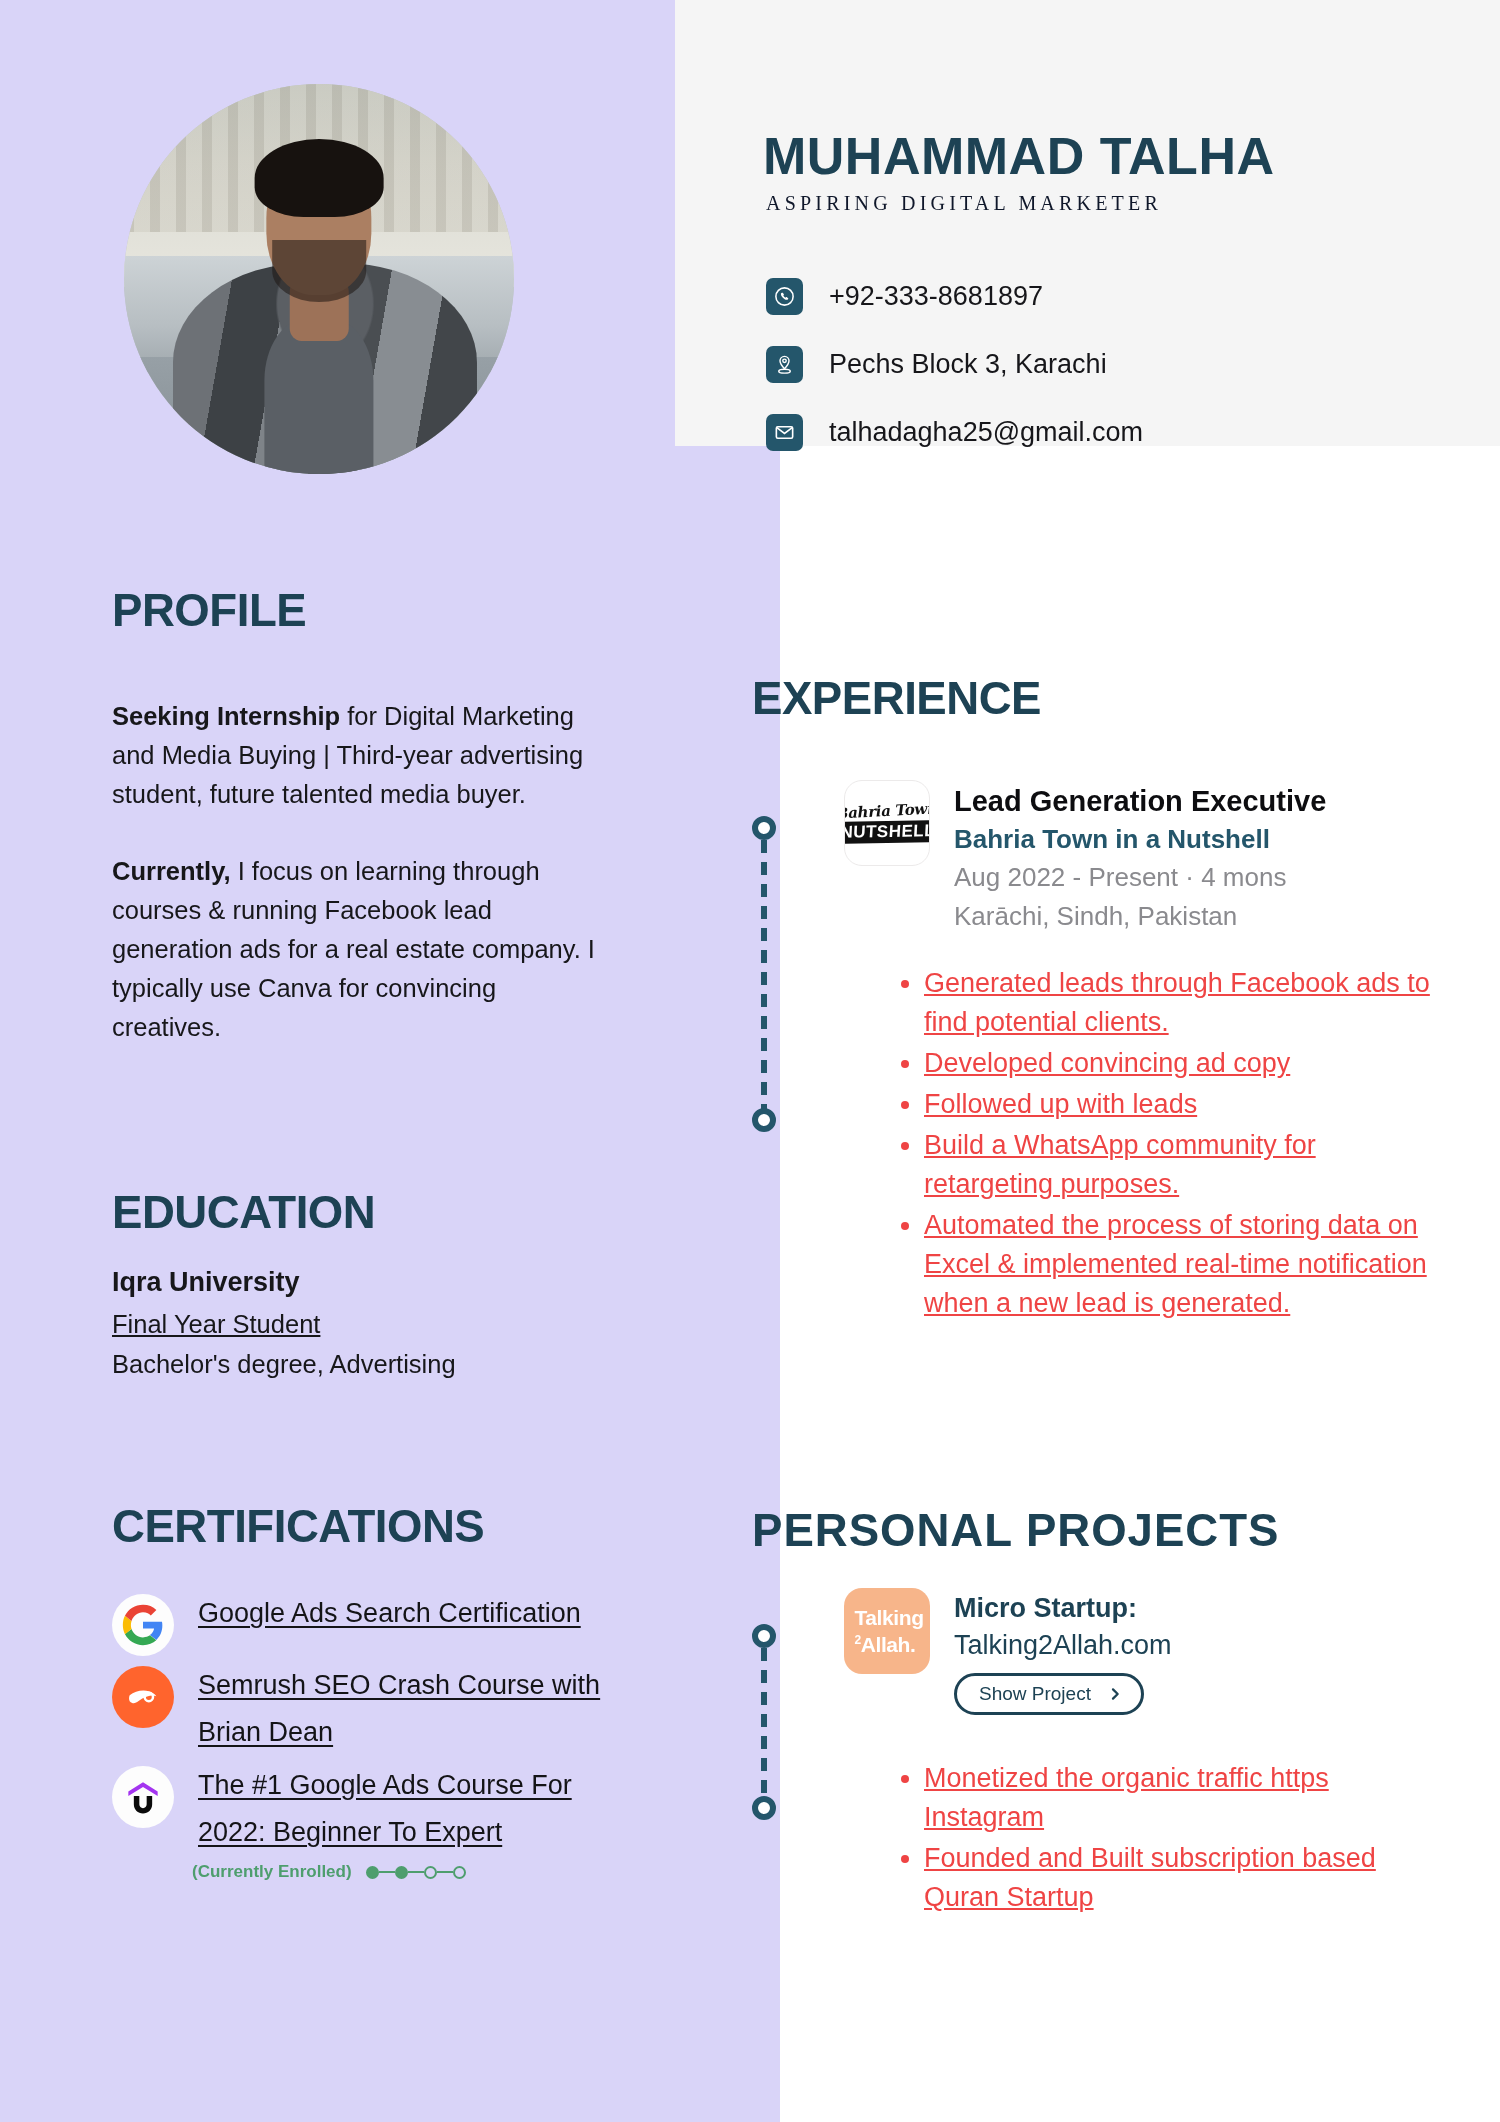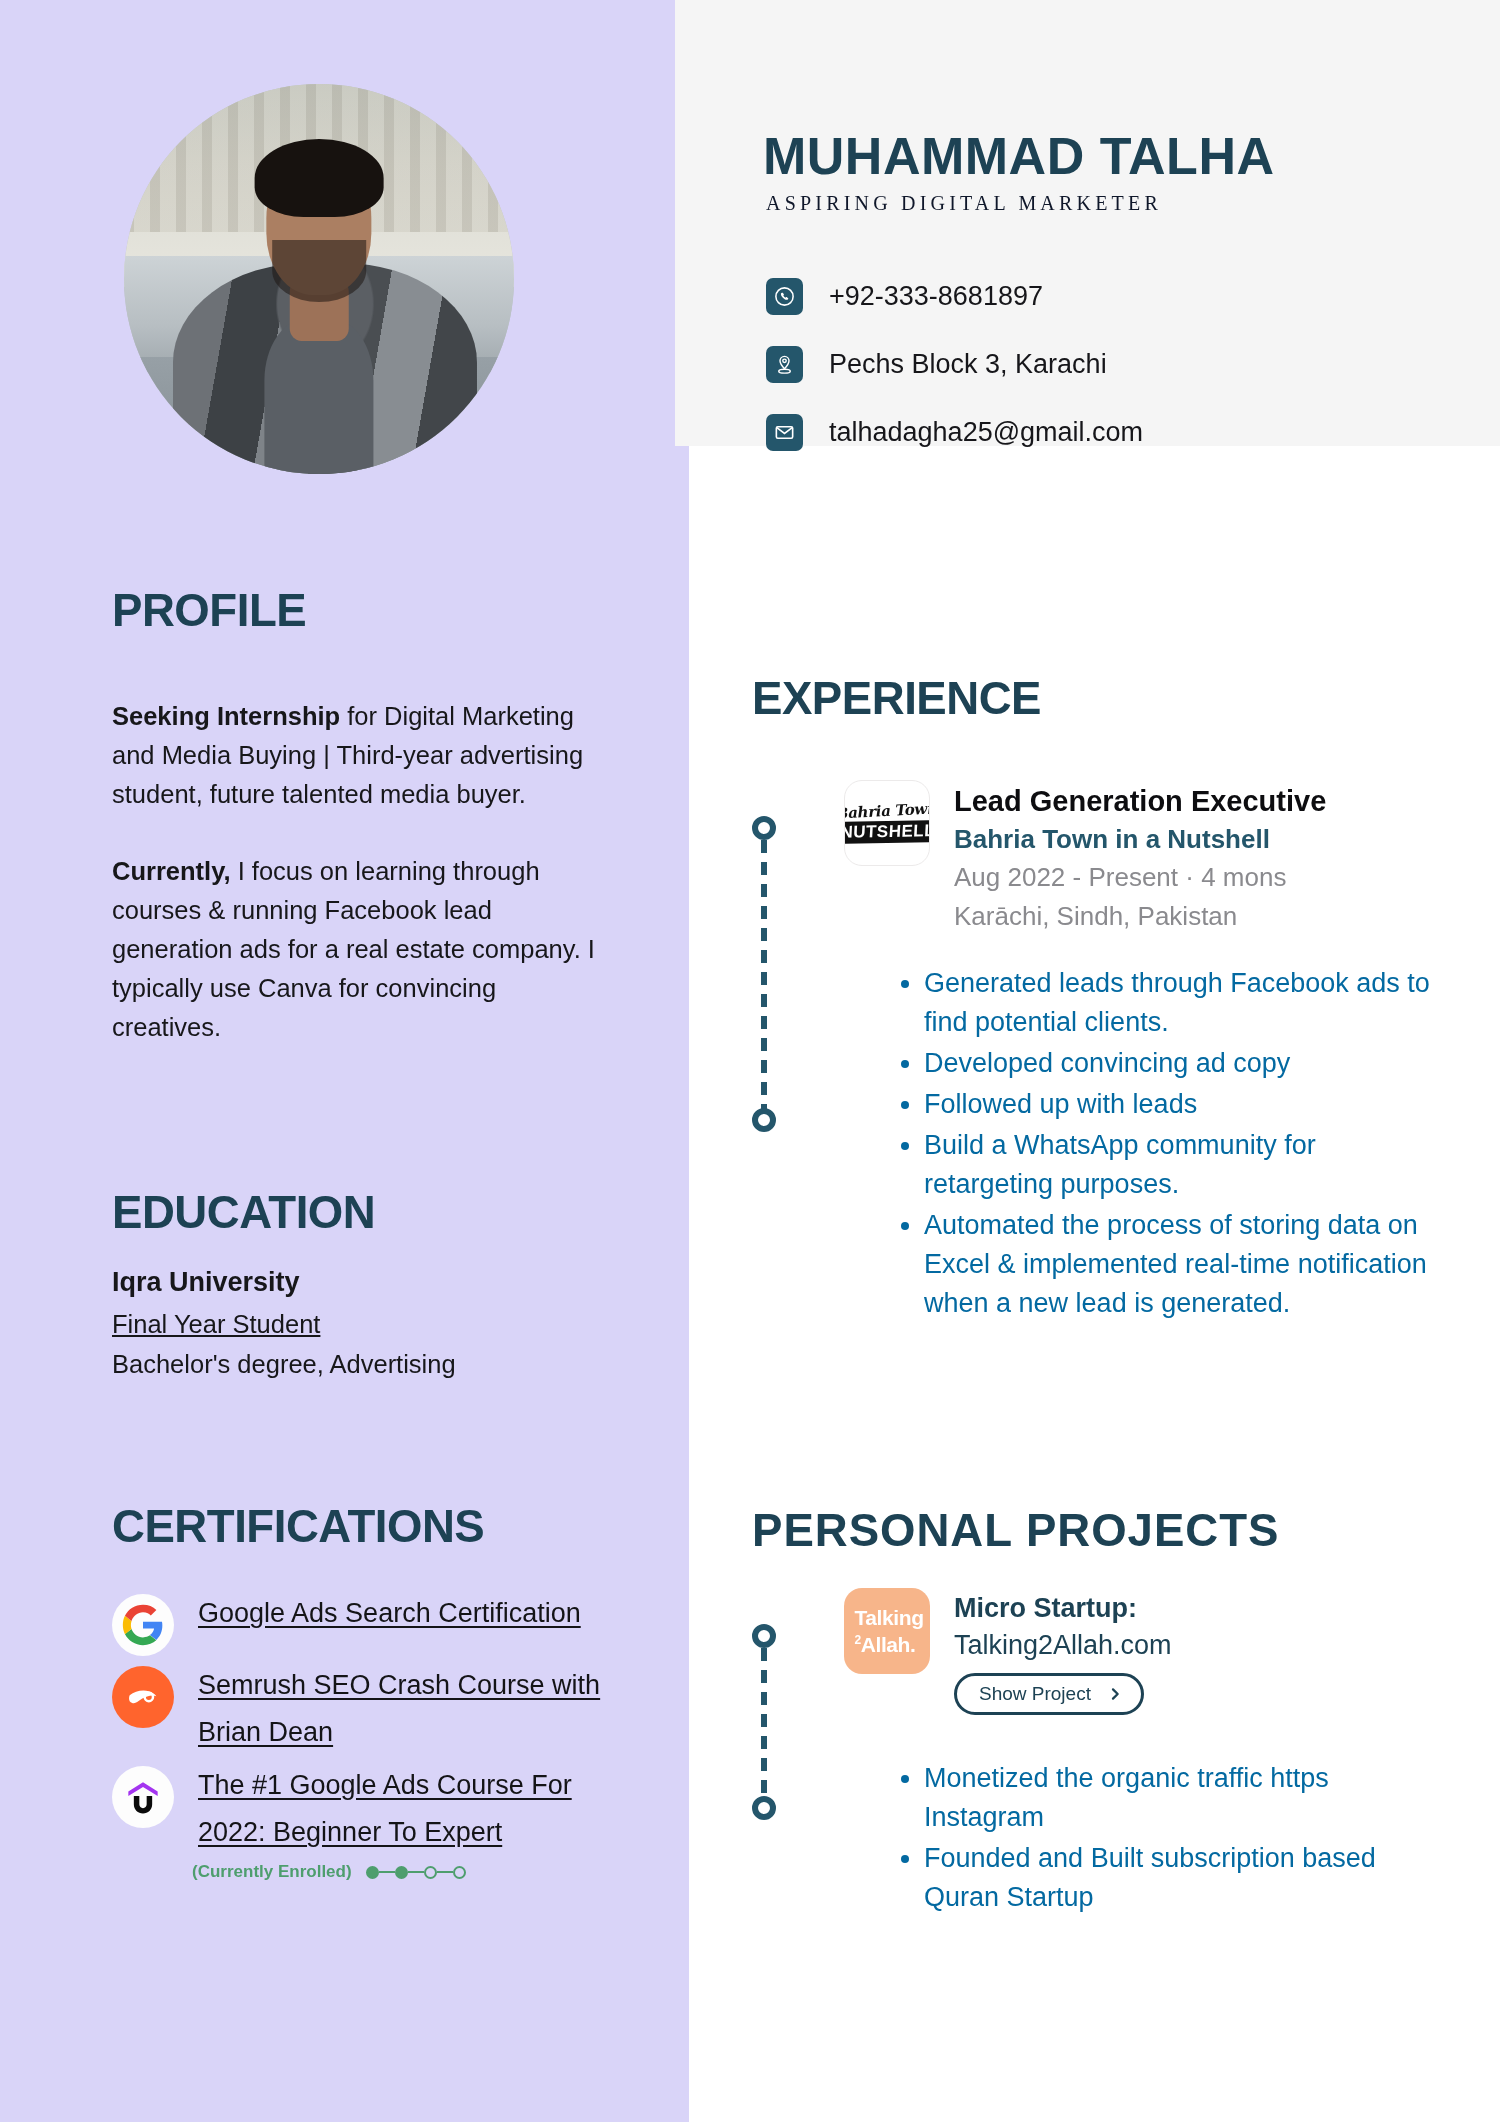--- a/index.html
+++ b/index.html
@@ -13,21 +13,21 @@
   .page {
     position: relative;
     width: 1500px; height: 2122px;
     background: #ffffff;
   }
 
   
   .sidebar {
     position: absolute;
     left: 0; top: 0;
-    width: 689px; height: 2122px;
+    width: 780px; height: 2122px;
     background: #D9D4F8;
     padding-left: 23px;
   }
   .photo-wrap {
     position: absolute;
     left: 124px; top: 84px;
     width: 390px; height: 390px;
   }
   .photo {
     width: 390px; height: 390px;
@@ -378,22 +378,23 @@
   }
   .bullets {
     margin-left: 150px;
     margin-top: 28px;
     padding-left: 22px;
     width: 540px;
   }
   .bullets li {
     font-size: 27px;
     line-height: 39px;
-    color: #0369a1;
+    color: #ef4444;
     margin-bottom: 2px;
+    text-decoration: underline;
   }
   #proj-entry .bullets { margin-top: 44px; }
 </style>
 </head>
 <body>
 
 <div class="page">
 
   <div class="sidebar">
 

